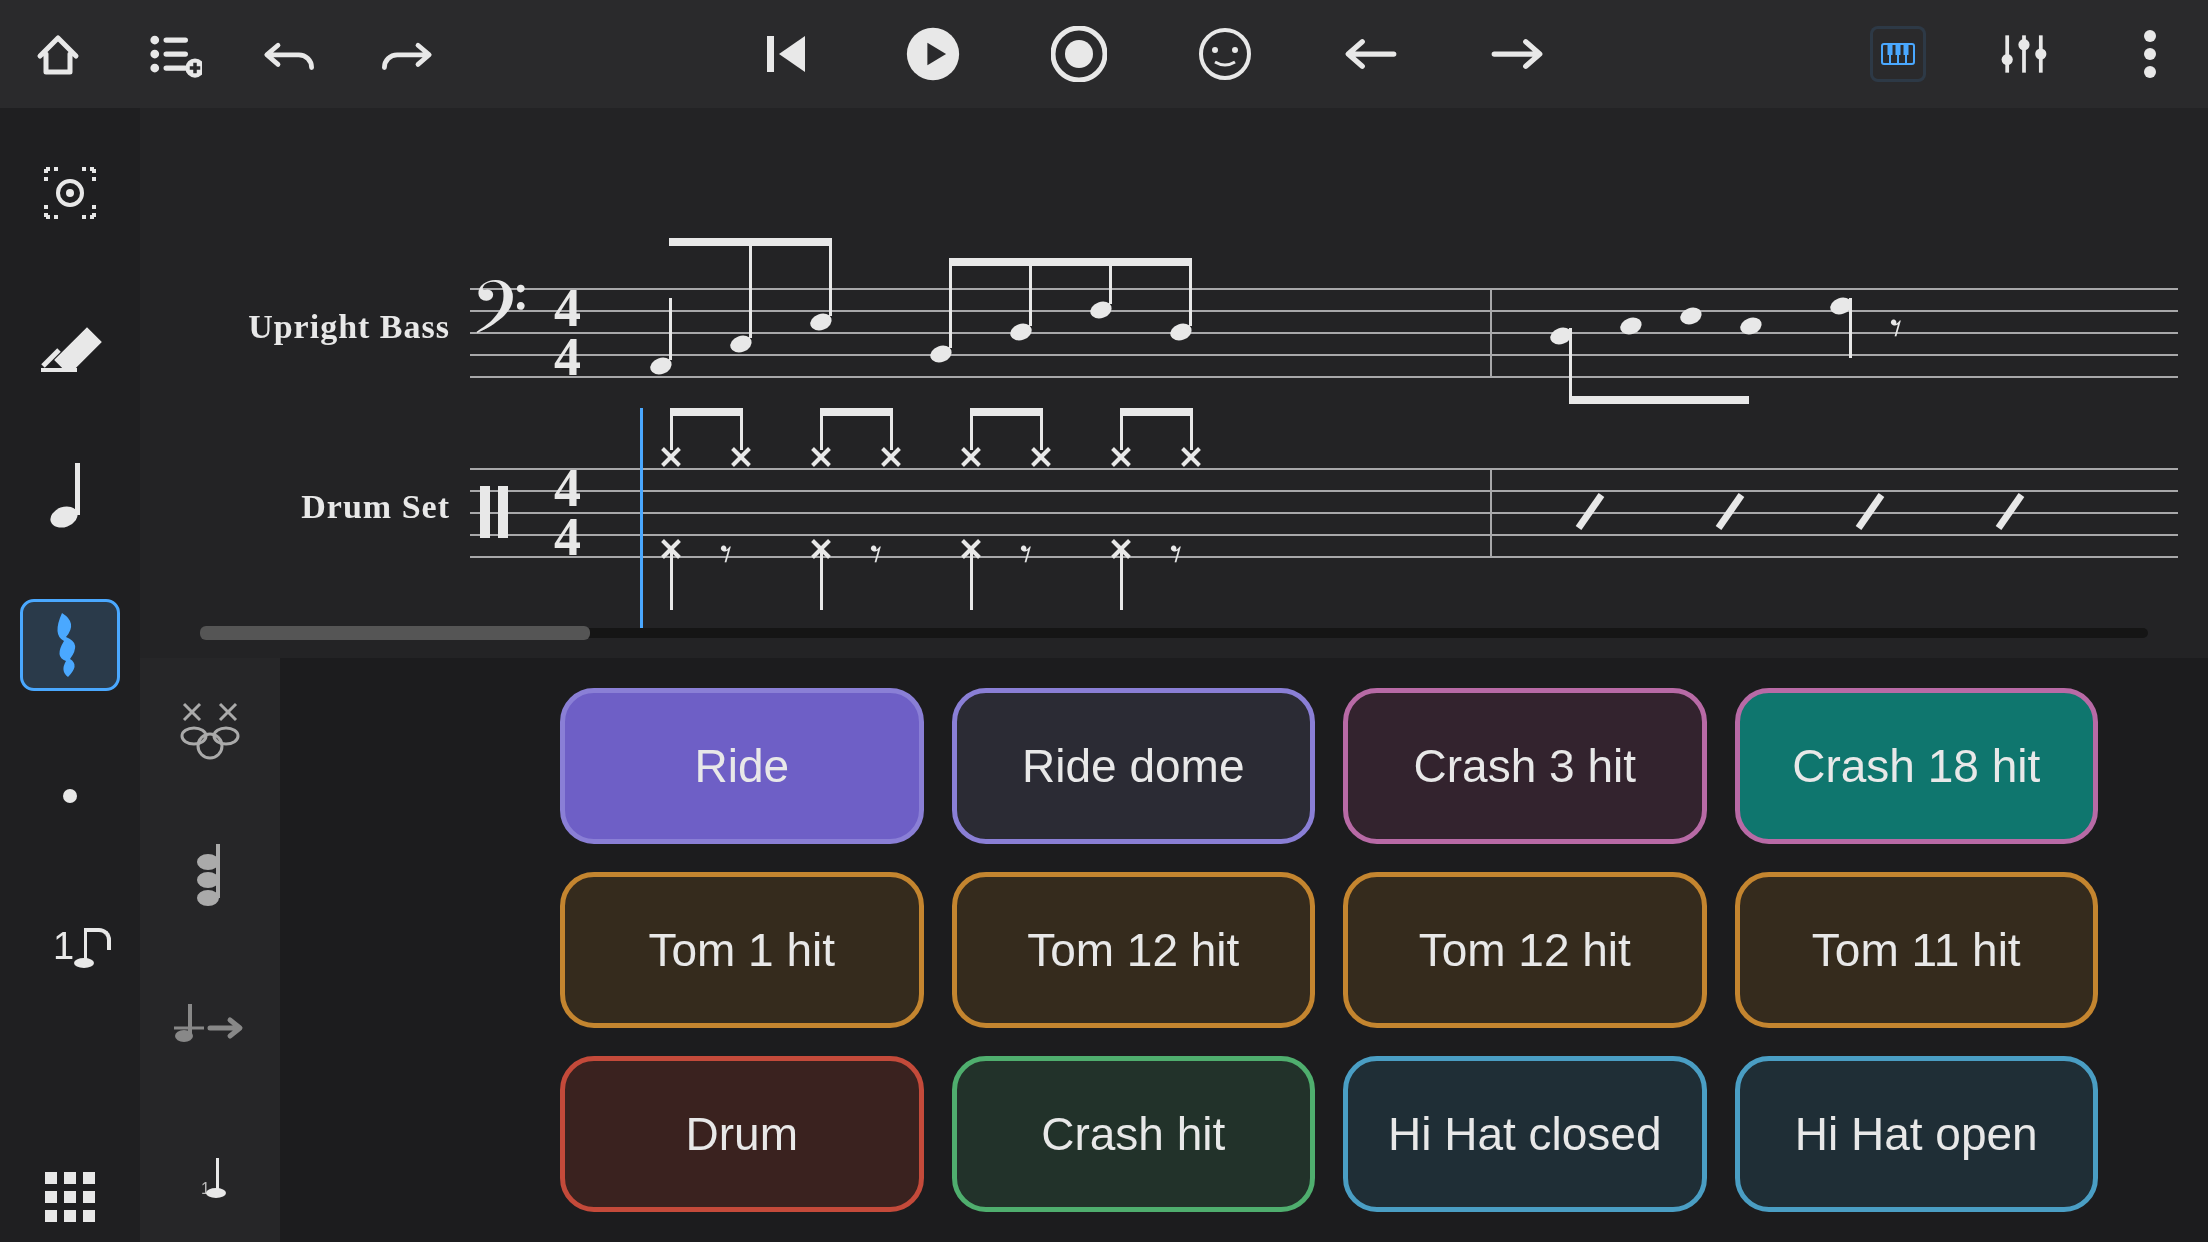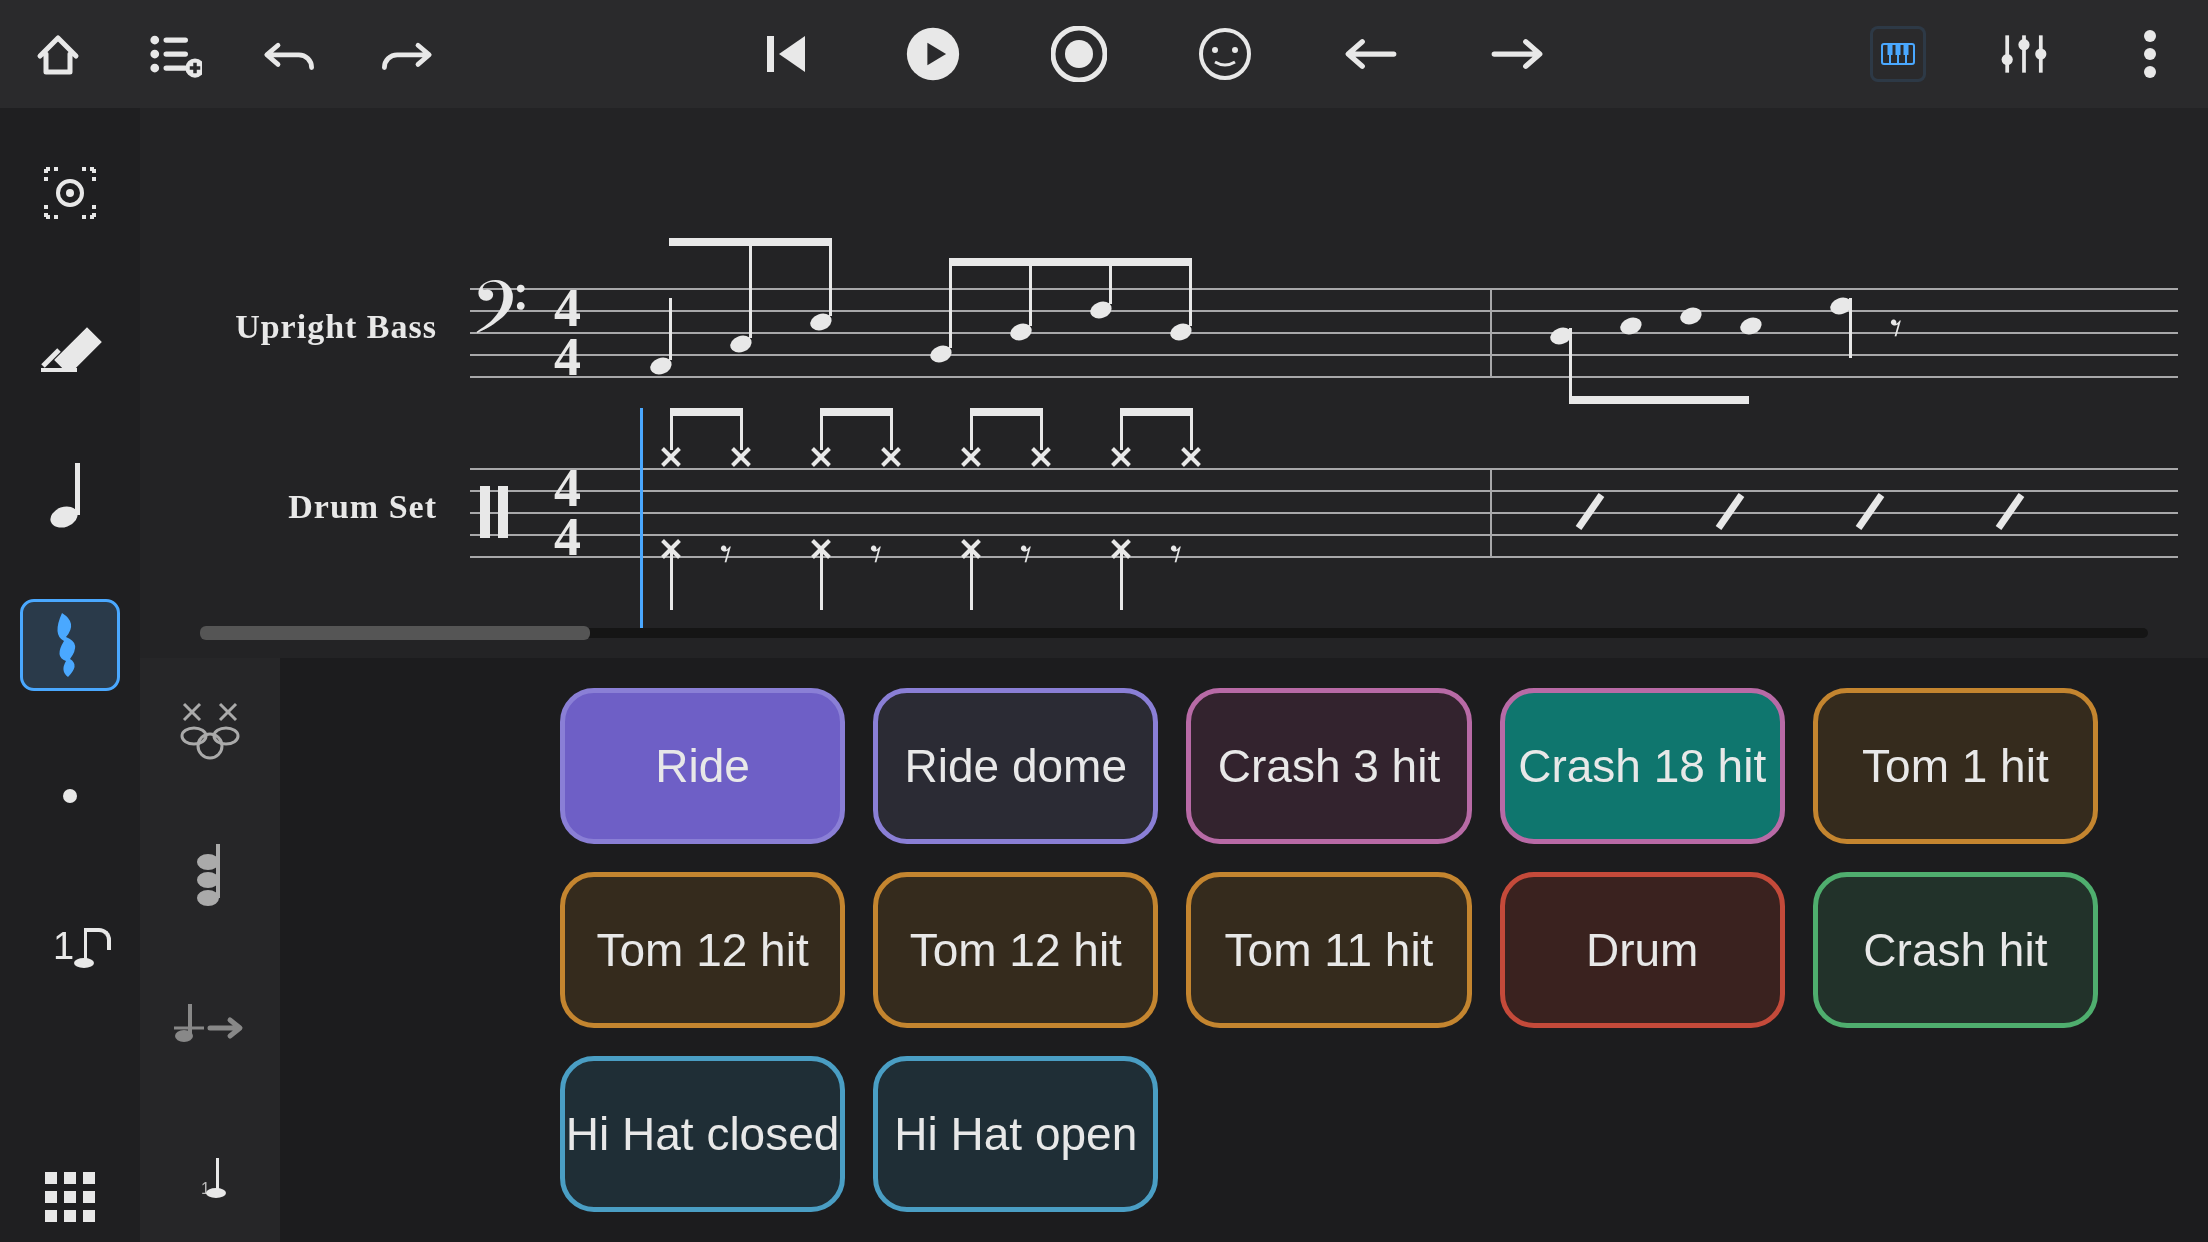--- a/index.html
+++ b/index.html
@@ -68,21 +68,21 @@
     display: flex;
     padding: 20px 0 10px 0;
   }
   .track-labels {
     width: 330px;
     flex-shrink: 0;
     position: relative;
   }
   .track-label {
     position: absolute;
-    right: 33px;
+    right: 20px;
     color: #e8e8e8;
     font-family: "Comic Sans MS", cursive;
     font-weight: bold;
     font-size: 34px;
     text-transform: capitalize;
     letter-spacing: 1px;
   }
   .notation {
     flex: 1;
     position: relative;
@@ -122,21 +122,21 @@
     flex-direction: column;
     align-items: center;
     padding-top: 30px;
     gap: 70px;
   }
   .pad-left-strip .item { width: 80px; height: 80px; display:flex; align-items:center; justify-content:center; cursor:pointer; }
   
   .pad-grid {
     flex: 1;
     display: grid;
-    grid-template-columns: repeat(5, 1fr);
+    grid-template-columns: repeat(4, 1fr);
     grid-template-rows: repeat(3, 1fr);
     gap: 28px;
     padding: 30px 110px 30px 280px;
   }
   .pad {
     border-radius: 34px;
     border: 5px solid;
     display: flex;
     align-items: center;
     justify-content: center;

